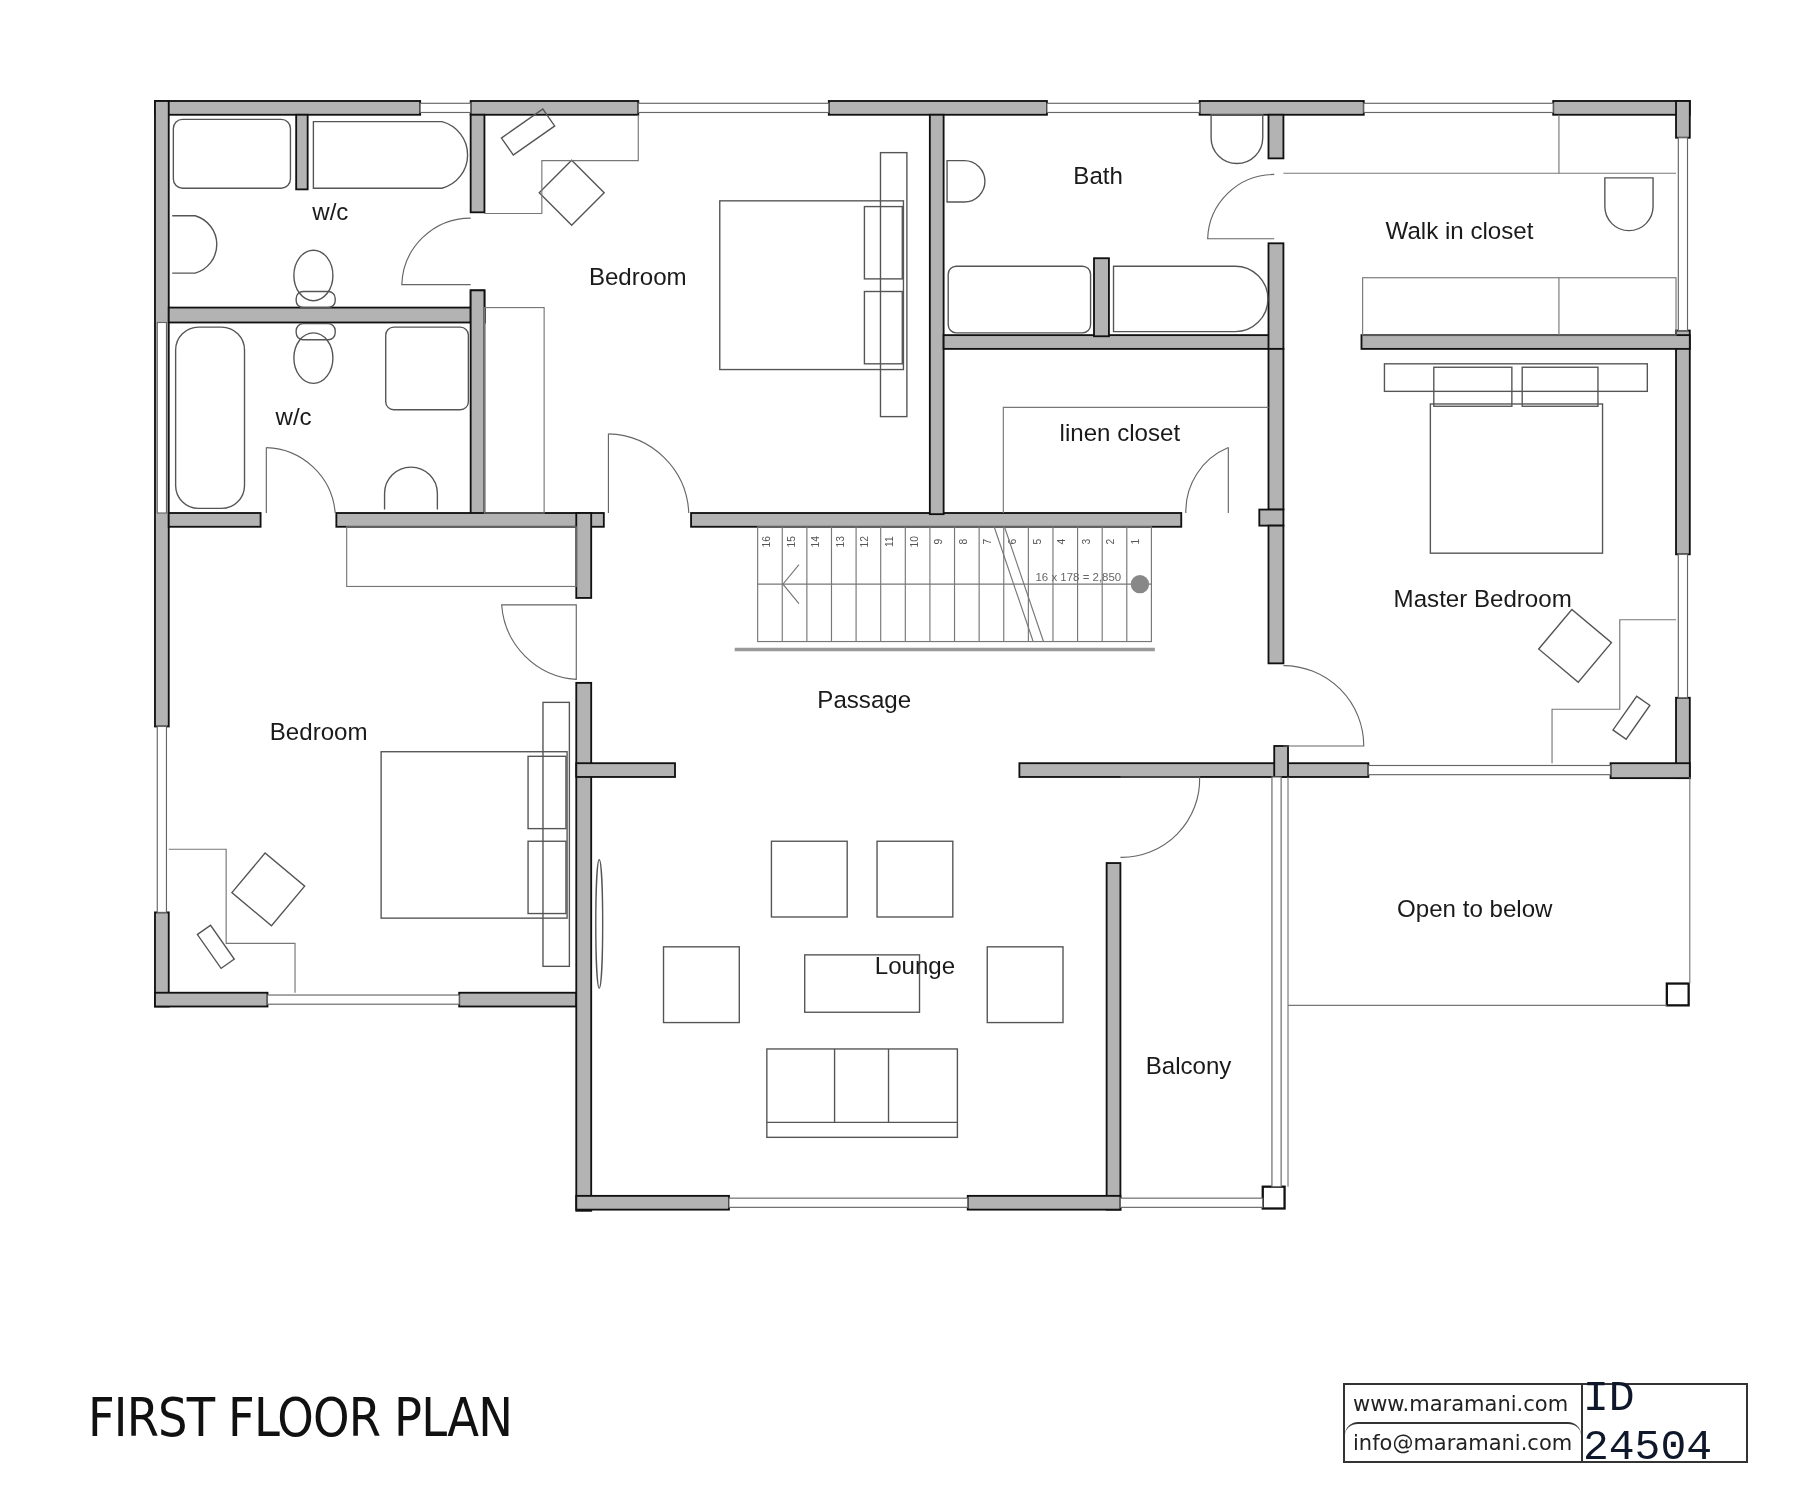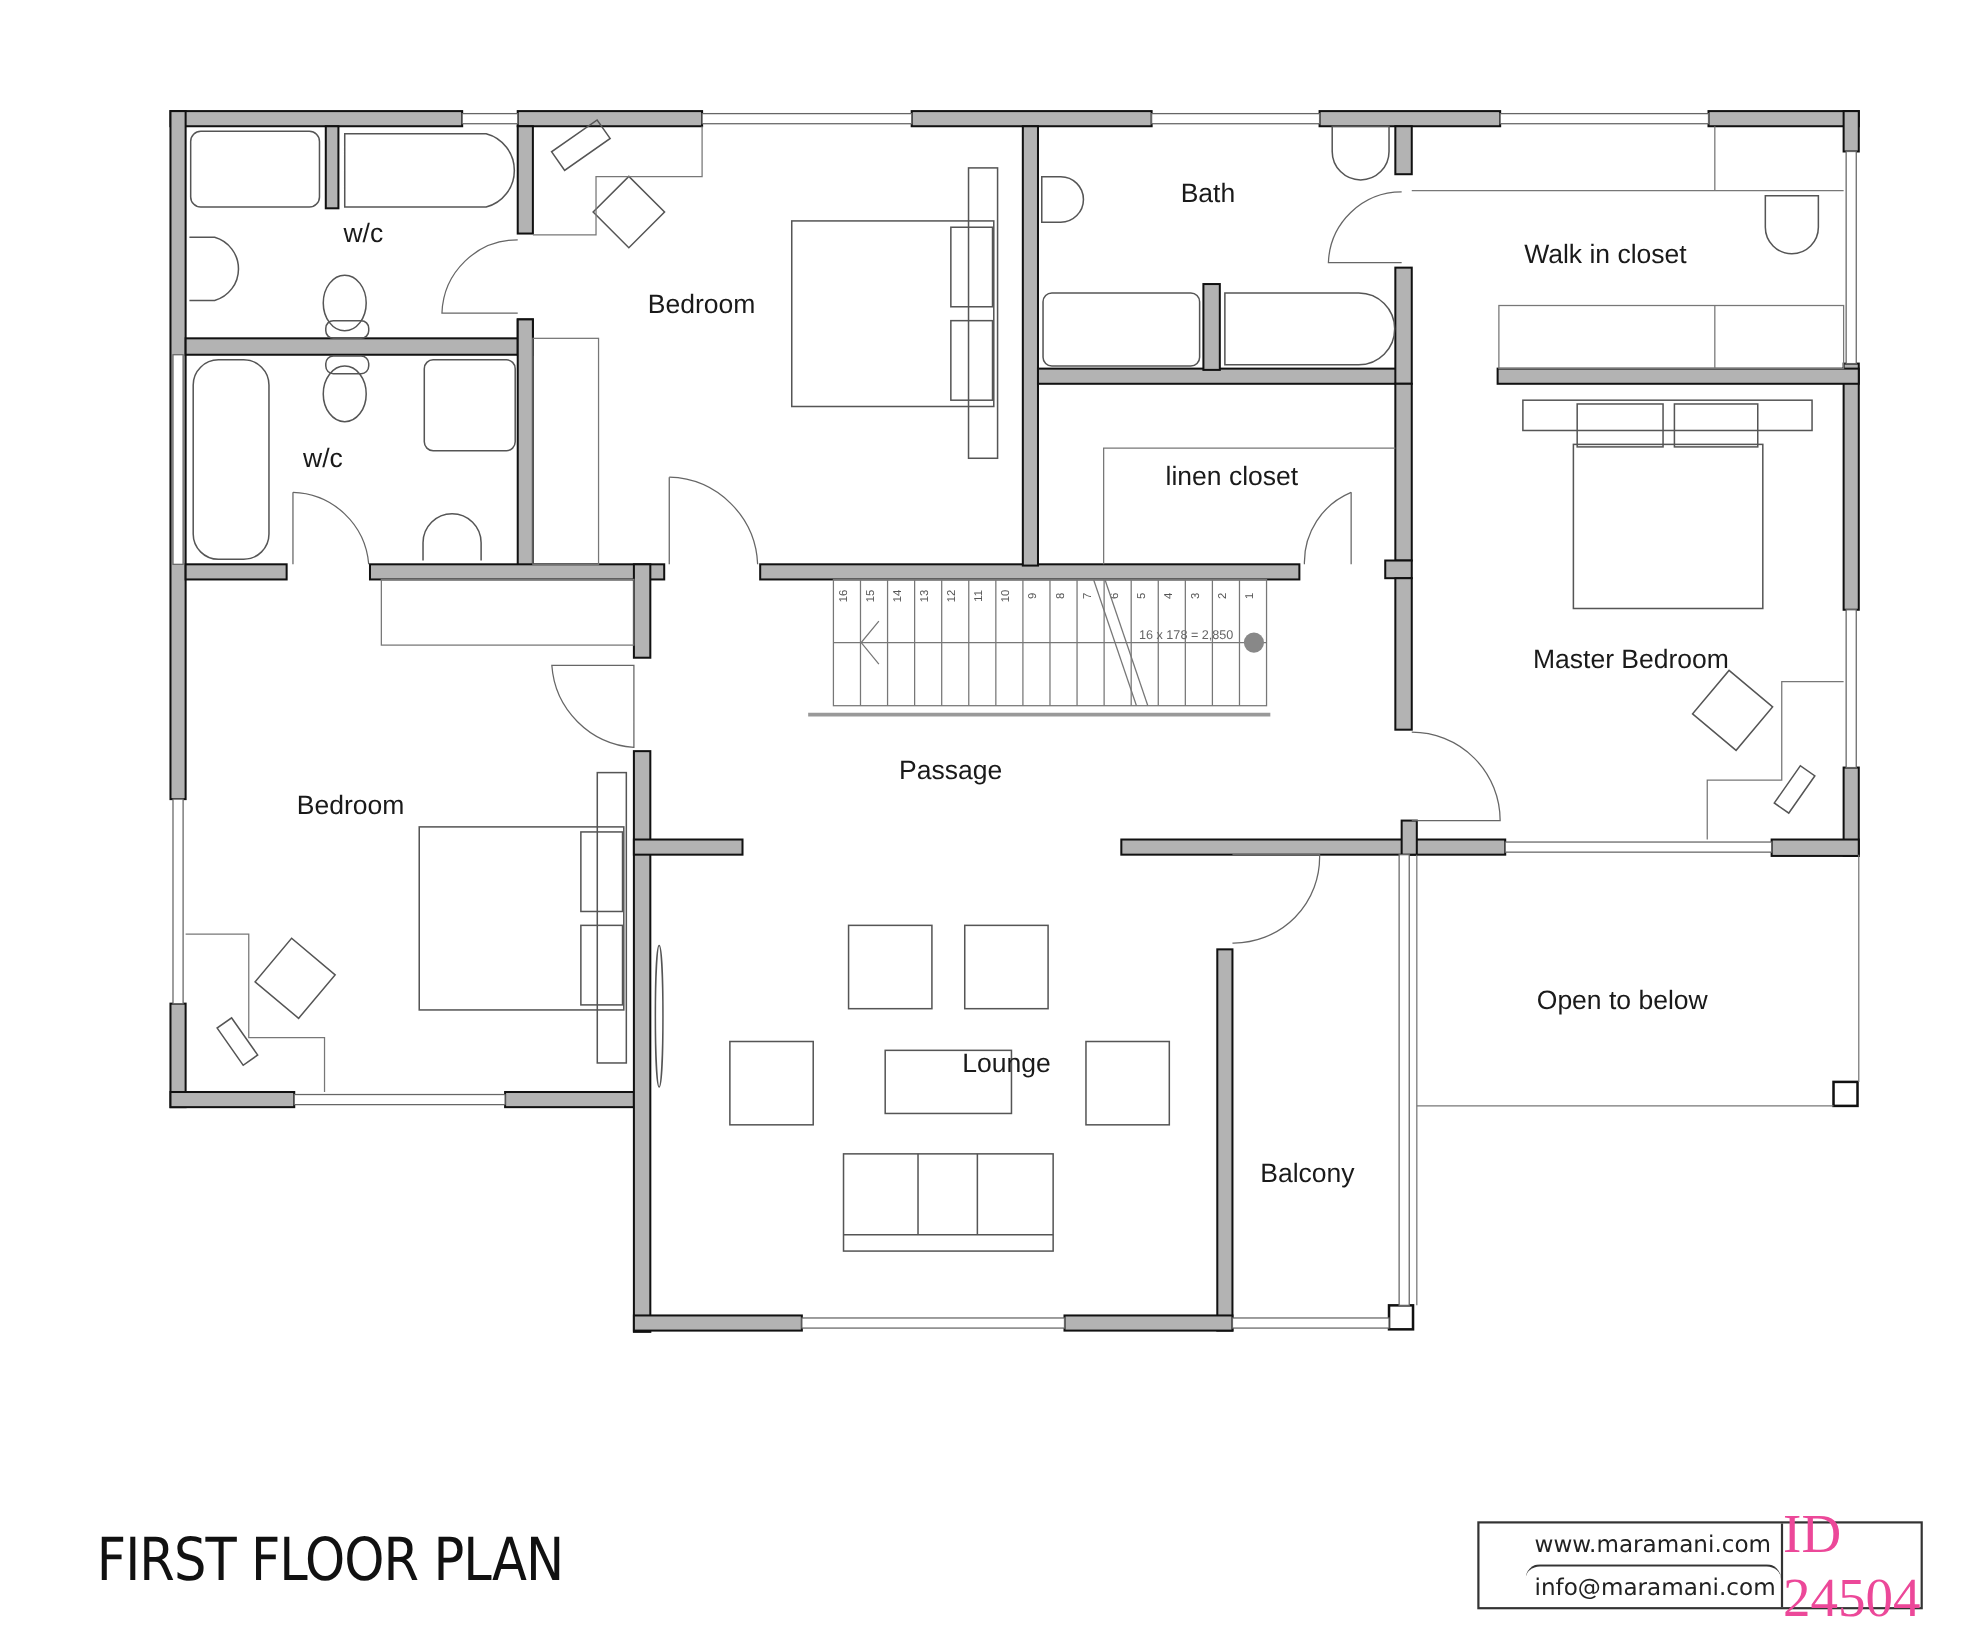--- a/index.html
+++ b/index.html
@@ -8,24 +8,24 @@
   .wall{fill:#b3b3b3;stroke:#111;stroke-width:1.6;}
   .fx{fill:none;stroke:#555;stroke-width:1.2;}
   .thin{fill:none;stroke:#777;stroke-width:1;}
   .win{fill:#fff;stroke:#666;stroke-width:1;}
   .door{fill:none;stroke:#666;stroke-width:1;}
   .lbl{font-family:"Liberation Sans",sans-serif;font-size:21px;fill:#1a1a1a;}
   .step{font-family:"Liberation Sans",sans-serif;font-size:9px;fill:#555;}
   .dim{font-family:"Liberation Sans",sans-serif;font-size:10px;fill:#666;}
   #title{position:absolute;left:88px;top:1386px;font-family:"DejaVu Sans",sans-serif;font-size:54px;letter-spacing:-1px;color:#111;transform:scaleX(0.86);transform-origin:left top;white-space:nowrap;}
   #footer-box{position:absolute;left:1343px;top:1383px;width:405px;height:80px;border:2px solid #333;box-sizing:border-box;display:flex;background:#fff;}
-  #footer-left{width:236px;border-right:2px solid #333;display:flex;flex-direction:column;padding-left:42px;}
+  #footer-left{width:236px;border-right:2px solid #333;display:flex;flex-direction:column;}
   .fcell{flex:1;display:flex;align-items:center;padding-left:8px;font-family:"DejaVu Sans",sans-serif;font-size:21px;color:#222;}
   .fcell + .fcell{border-top:2px solid #333;border-radius:13px;}
-  #footer-id{flex:1;display:flex;align-items:center;justify-content:center;font-family:Liberation Serif, serif;font-size:50px;color:#ec4899;}
+  #footer-id{flex:1;display:flex;align-items:center;justify-content:center;font-family:Liberation Mono, monospace;font-size:43px;color:#0f172a;}
 </style>
 </head>
 <body>
 
 <svg id="plan" viewBox="0 0 1568 1307" preserveAspectRatio="none" xmlns="http://www.w3.org/2000/svg">
 
   <g>
 
     <rect class="wall" x="135" y="88" width="231" height="12"></rect>
     <rect class="wall" x="135" y="88" width="12" height="545"></rect>

